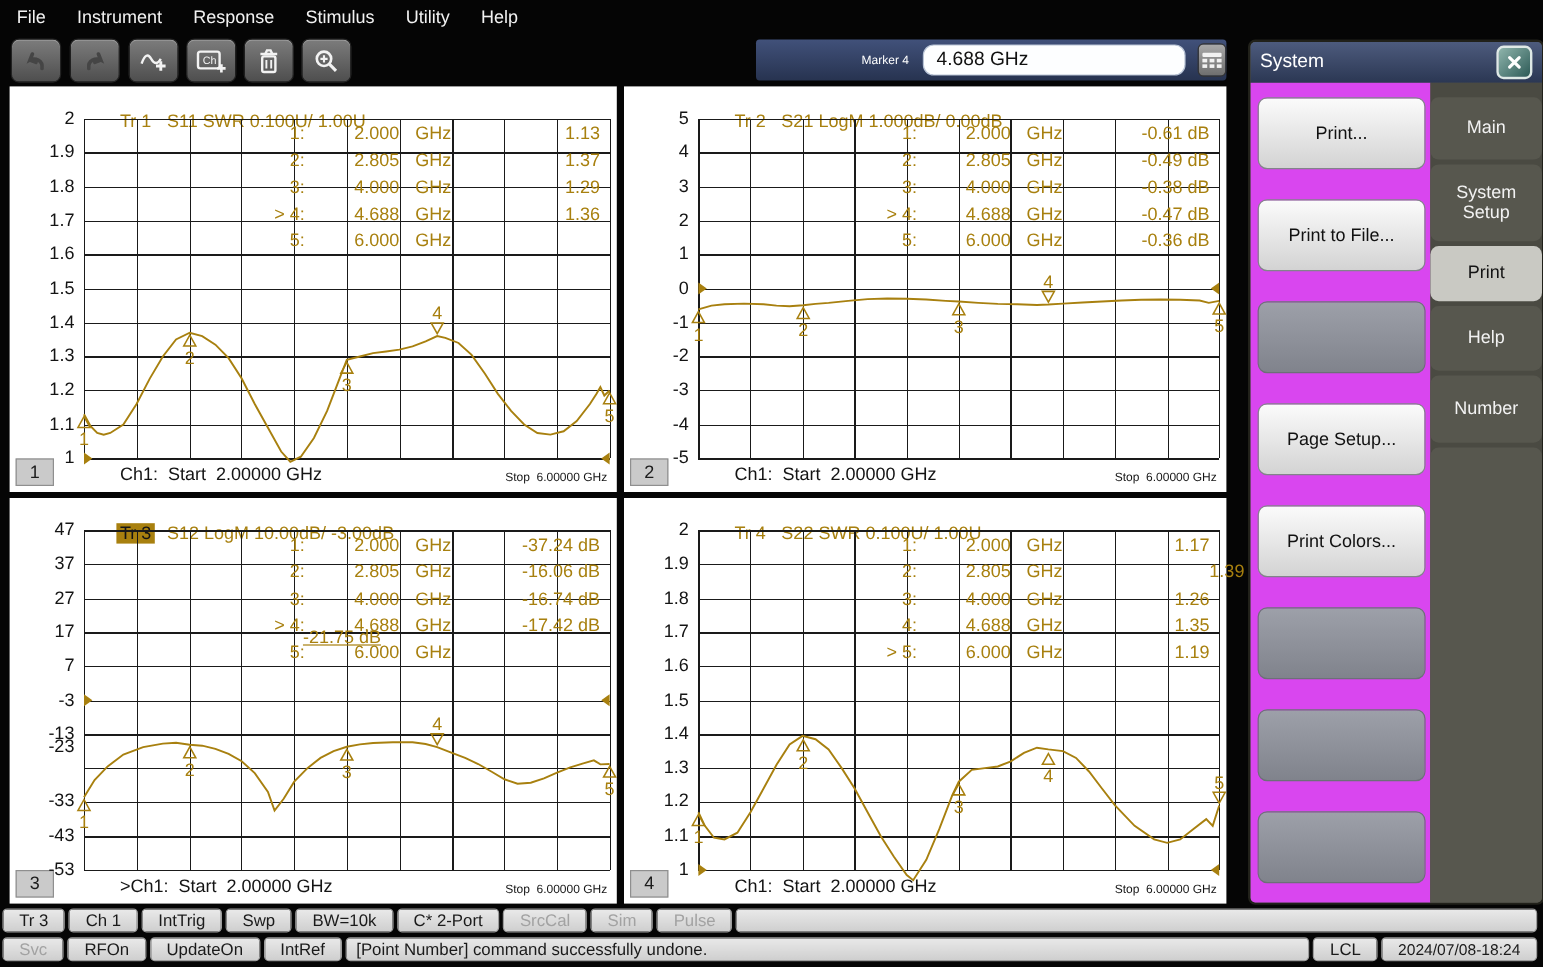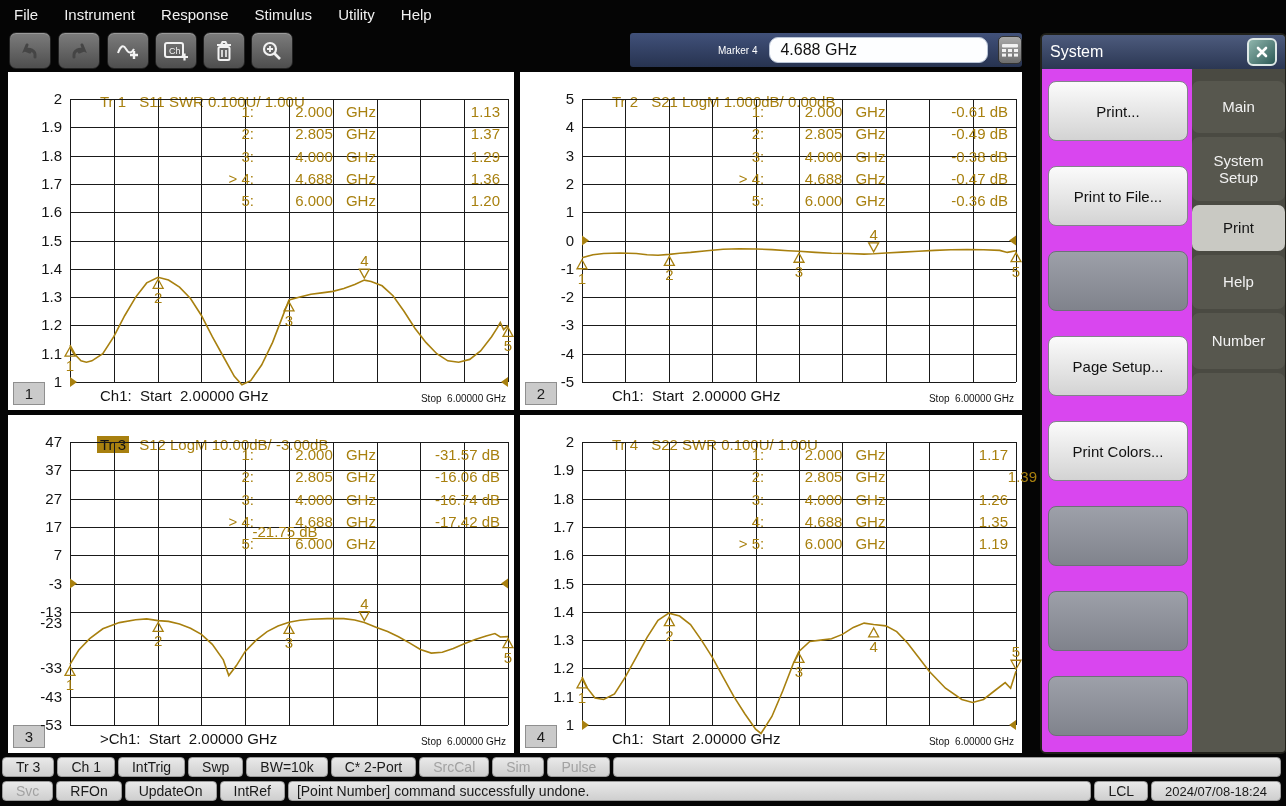--- a/index.html
+++ b/index.html
@@ -202,21 +202,20 @@
       <div class="mt-cell" style="left: 62px; width: 262.8px; text-align: right; top: 75.6px;">4.000</div>
       <div class="mt-cell" style="left: 337.94px; top: 75.6px;">GHz</div>
       <div class="mt-cell" style="left: 62px; width: 430px; text-align: right; top: 75.6px;">1.29</div>
       <div class="mt-cell" style="left: 62px; width: 183.96px; text-align: right; top: 97.9px;">&gt; 4:</div>
       <div class="mt-cell" style="left: 62px; width: 262.8px; text-align: right; top: 97.9px;">4.688</div>
       <div class="mt-cell" style="left: 337.94px; top: 97.9px;">GHz</div>
       <div class="mt-cell" style="left: 62px; width: 430px; text-align: right; top: 97.9px;">1.36</div>
       <div class="mt-cell" style="left: 62px; width: 183.96px; text-align: right; top: 120.2px;">5:</div>
       <div class="mt-cell" style="left: 62px; width: 262.8px; text-align: right; top: 120.2px;">6.000</div>
       <div class="mt-cell" style="left: 337.94px; top: 120.2px;">GHz</div>
-      <div class="mt-cell" style="left: 62px; width: 430px; text-align: right; top: 120.2px;">1.20</div>
     </div>
 
   <div class="card" style="left:520px;top:72px;width:502px;height:338px">
     <div class="header">
       <span class="badge">Tr 2</span><span class="hdr-rest">S21 LogM 1.000dB/ 0.00dB</span>
     </div>
     <div class="chbox">2</div>
     <div class="foot-l">Ch1:  Start  2.00000 GHz</div>
     <div class="foot-r">Stop  6.00000 GHz</div>
   <div class="ylab" style="left: 2px; top: 18px;">5</div>
@@ -340,21 +339,21 @@
         <polygon points="219,182.3842 214,191.3842 224,191.3842" fill="none" stroke="#a8800f" stroke-width="1.3"></polygon>
         <text x="219" y="206.3842" fill="#a8800f" font-size="15" text-anchor="middle" font-family="Liberation Sans,sans-serif">3</text>
         <text x="294.33599999999996" y="166.554" fill="#a8800f" font-size="15" text-anchor="middle" font-family="Liberation Sans,sans-serif">4</text>
         <polygon points="289.33599999999996,169.554 299.33599999999996,169.554 294.33599999999996,178.554" fill="none" stroke="#a8800f" stroke-width="1.3"></polygon>
         <polygon points="438,196.5625 433,205.5625 443,205.5625" fill="none" stroke="#a8800f" stroke-width="1.3"></polygon>
         <text x="438" y="220.5625" fill="#a8800f" font-size="15" text-anchor="middle" font-family="Liberation Sans,sans-serif">5</text>
       </svg>
       <div class="mt-cell" style="left: 62px; width: 183.96px; text-align: right; top: 31px;">1:</div>
       <div class="mt-cell" style="left: 62px; width: 262.8px; text-align: right; top: 31px;">2.000</div>
       <div class="mt-cell" style="left: 337.94px; top: 31px;">GHz</div>
-      <div class="mt-cell" style="left: 62px; width: 430px; text-align: right; top: 31px;">-31.57 dB</div>
+      <div class="mt-cell" style="left: 62px; width: 430px; text-align: right; top: 31px;">-37.24 dB</div>
       <div class="mt-cell" style="left: 62px; width: 183.96px; text-align: right; top: 53.3px;">2:</div>
       <div class="mt-cell" style="left: 62px; width: 262.8px; text-align: right; top: 53.3px;">2.805</div>
       <div class="mt-cell" style="left: 337.94px; top: 53.3px;">GHz</div>
       <div class="mt-cell" style="left: 62px; width: 430px; text-align: right; top: 53.3px;">-16.06 dB</div>
       <div class="mt-cell" style="left: 62px; width: 183.96px; text-align: right; top: 75.6px;">3:</div>
       <div class="mt-cell" style="left: 62px; width: 262.8px; text-align: right; top: 75.6px;">4.000</div>
       <div class="mt-cell" style="left: 337.94px; top: 75.6px;">GHz</div>
       <div class="mt-cell" style="left: 62px; width: 430px; text-align: right; top: 75.6px;">-16.74 dB</div>
       <div class="mt-cell" style="left: 62px; width: 183.96px; text-align: right; top: 97.9px;">&gt; 4:</div>
       <div class="mt-cell" style="left: 62px; width: 262.8px; text-align: right; top: 97.9px;">4.688</div>

